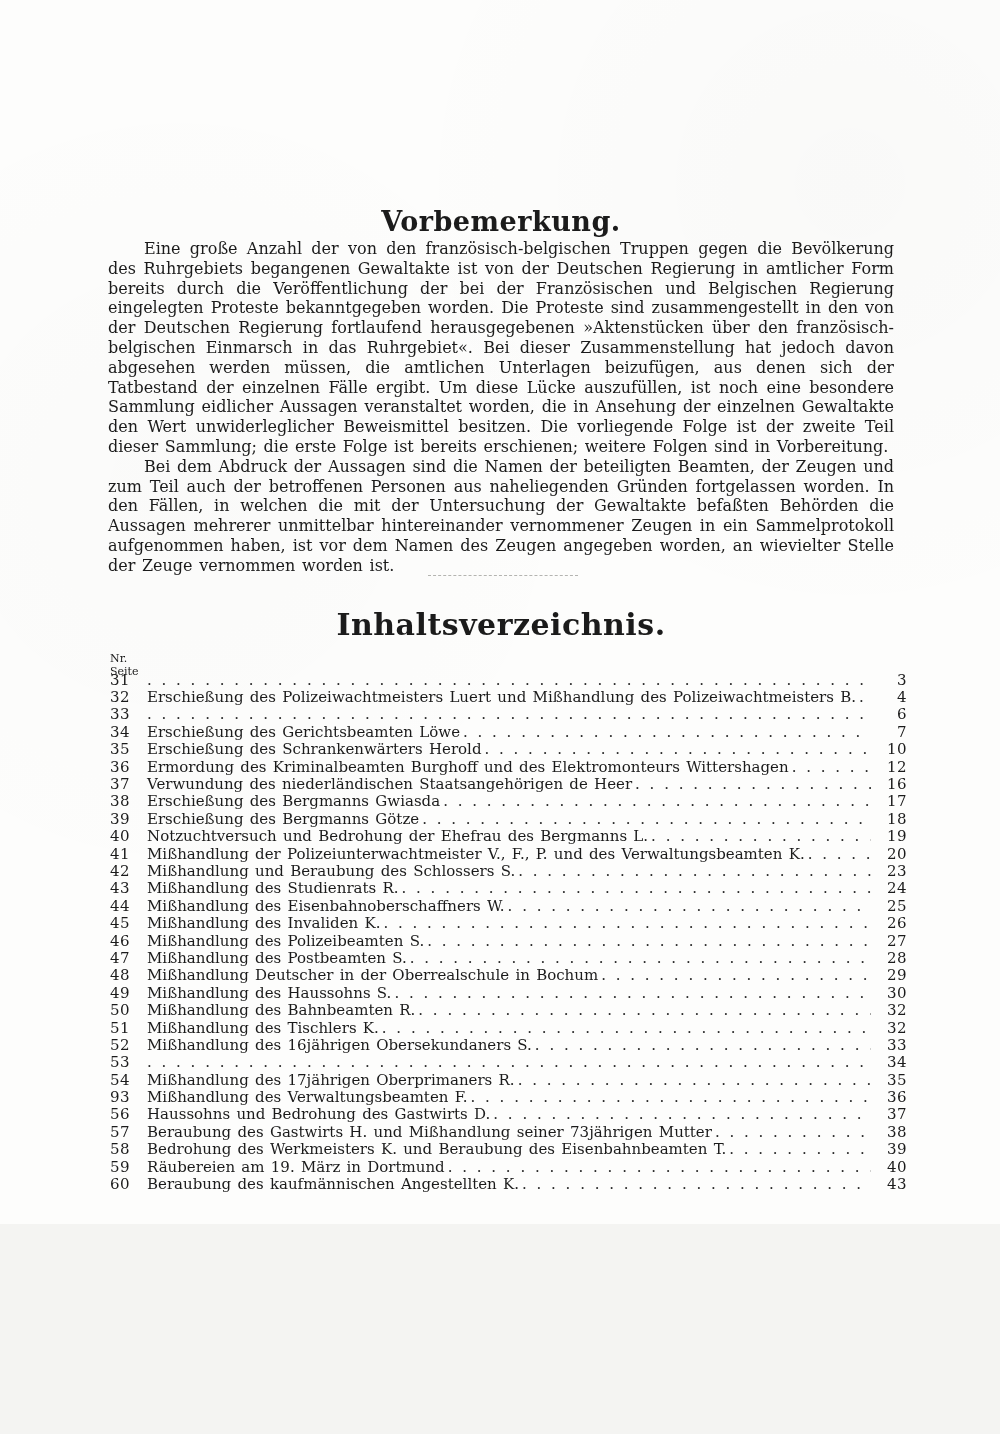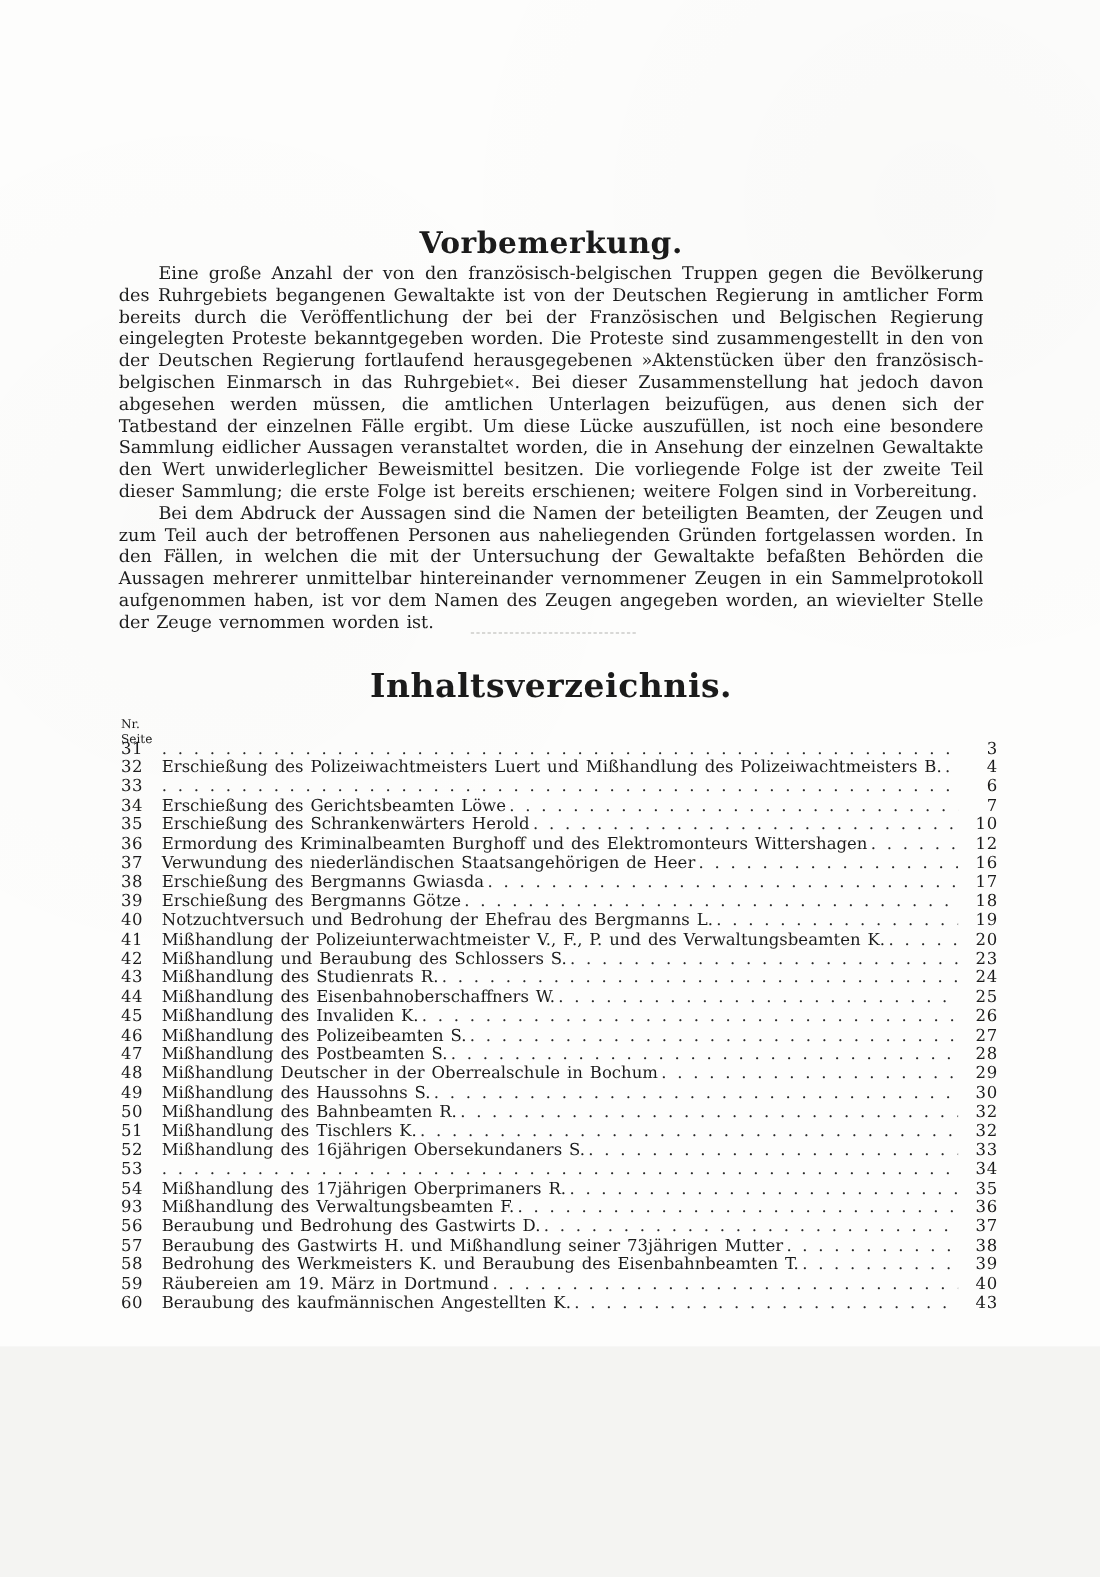--- a/index.html
+++ b/index.html
@@ -258,21 +258,21 @@
         <span class="toc-page">35</span>
       </div>
       <div class="toc-row">
         <span class="toc-nr">93</span>
         <span class="toc-label">Mißhandlung des Verwaltungsbeamten F.</span>
         <span class="toc-dots">. . . . . . . . . . . . . . . . . . . . . . . . . . . . . . . . . . . . . . . . . . . . . . . . . . . . . . . . . . . . . . . . . . . . . . . . . . . . . . . . . . . . . . . . . . . . . . . . . . . . . . . . . . . . . . . . . . . . . . . . . . . . . . . . . . . . . . . . . . . . . . . . . . . . . . </span>
         <span class="toc-page">36</span>
       </div>
       <div class="toc-row">
         <span class="toc-nr">56</span>
-        <span class="toc-label">Beraubung und Bedrohung des Gastwirts D.</span>
+        <span class="toc-label">Haussohns und Bedrohung des Gastwirts D.</span>
         <span class="toc-dots">. . . . . . . . . . . . . . . . . . . . . . . . . . . . . . . . . . . . . . . . . . . . . . . . . . . . . . . . . . . . . . . . . . . . . . . . . . . . . . . . . . . . . . . . . . . . . . . . . . . . . . . . . . . . . . . . . . . . . . . . . . . . . . . . . . . . . . . . . . . . . . . . . . . . . . </span>
         <span class="toc-page">37</span>
       </div>
       <div class="toc-row">
         <span class="toc-nr">57</span>
         <span class="toc-label">Beraubung des Gastwirts H. und Mißhandlung seiner 73jährigen Mutter</span>
         <span class="toc-dots">. . . . . . . . . . . . . . . . . . . . . . . . . . . . . . . . . . . . . . . . . . . . . . . . . . . . . . . . . . . . . . . . . . . . . . . . . . . . . . . . . . . . . . . . . . . . . . . . . . . . . . . . . . . . . . . . . . . . . . . . . . . . . . . . . . . . . . . . . . . . . . . . . . . . . . </span>
         <span class="toc-page">38</span>
       </div>
       <div class="toc-row">

